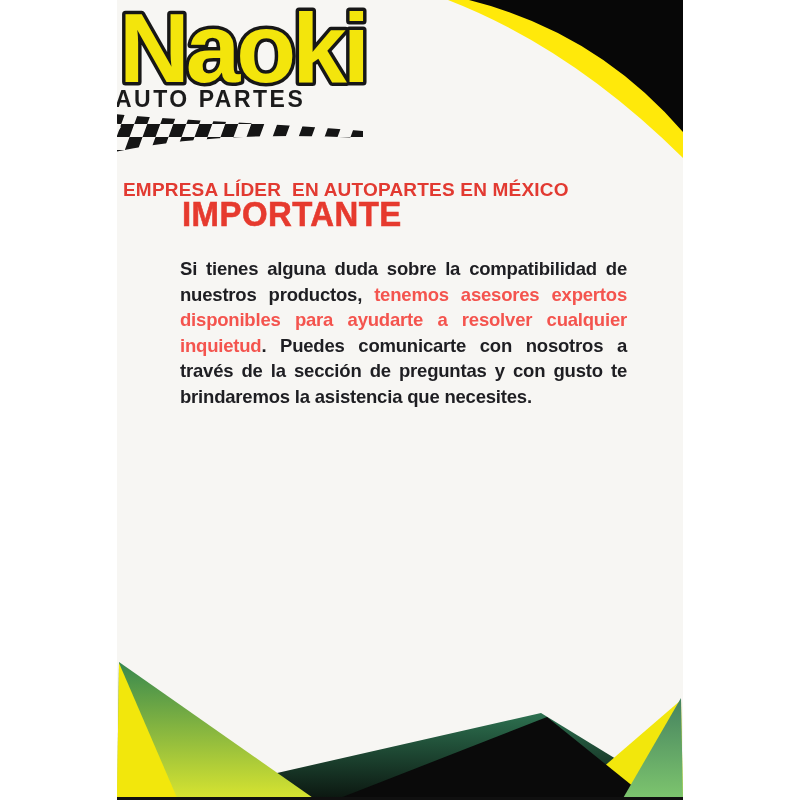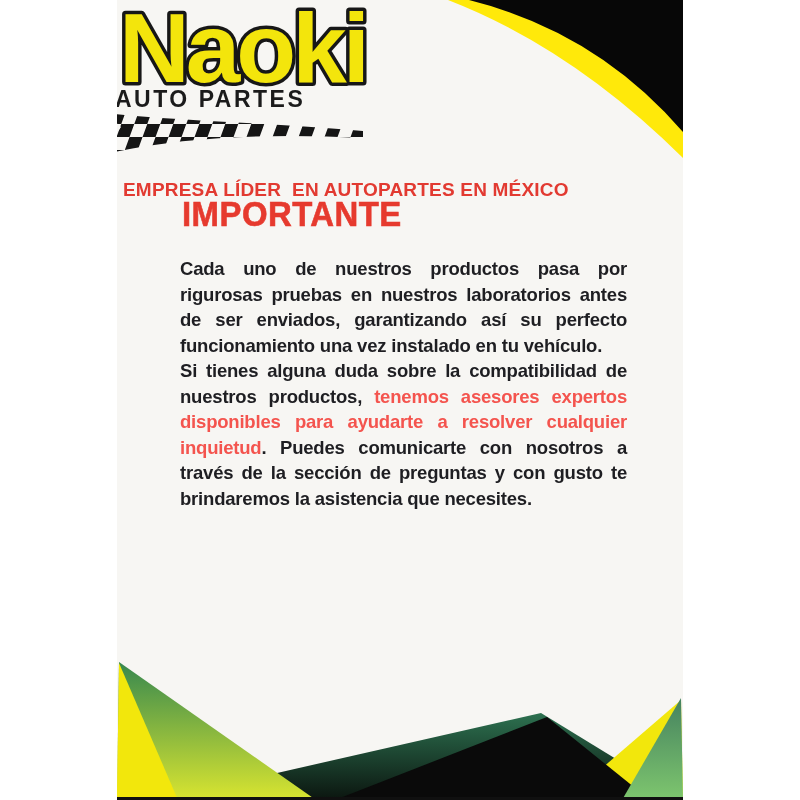--- a/index.html
+++ b/index.html
@@ -53,21 +53,20 @@
         </pattern>
       </defs>
       <path d="M2,3 C70,10 160,12 250,20 L250,27 C160,22 70,26 2,41 L8,30 L1,26 L8,16 L1,10 Z" fill="url(#chk)"></path>
     </svg>
 
     <div class="tagline">EMPRESA LÍDER  EN AUTOPARTES EN MÉXICO</div>
 
     <h1 class="heading">IMPORTANTE</h1>
 
     <div class="body-text">
-        <p class="para"><span class="seg-dark">Cada uno de nuestros productos pasa por rigurosas pruebas en nuestros laboratorios antes de ser enviados, garantizando así su perfecto funcionamiento una vez instalado en tu vehículo.</span></p>
         <p class="para"><span class="seg-dark">Si tienes alguna duda sobre la compatibilidad de nuestros productos, </span><span class="seg-red">tenemos asesores expertos disponibles para ayudarte a resolver cualquier inquietud</span><span class="seg-dark">. Puedes comunicarte con nosotros a través de la sección de preguntas y con gusto te brindaremos la asistencia que necesites.</span></p>
       </div>
 
     <svg class="bottom-svg" viewBox="0 0 566 150" aria-hidden="true">
       <defs>
         <linearGradient id="gDark" x1="0" y1="0" x2="0" y2="1">
           <stop offset="0" stop-color="#2d7150"></stop>
           <stop offset="1" stop-color="#0b150f"></stop>
         </linearGradient>
         <linearGradient id="gLime" x1="0" y1="0" x2="0" y2="1">

